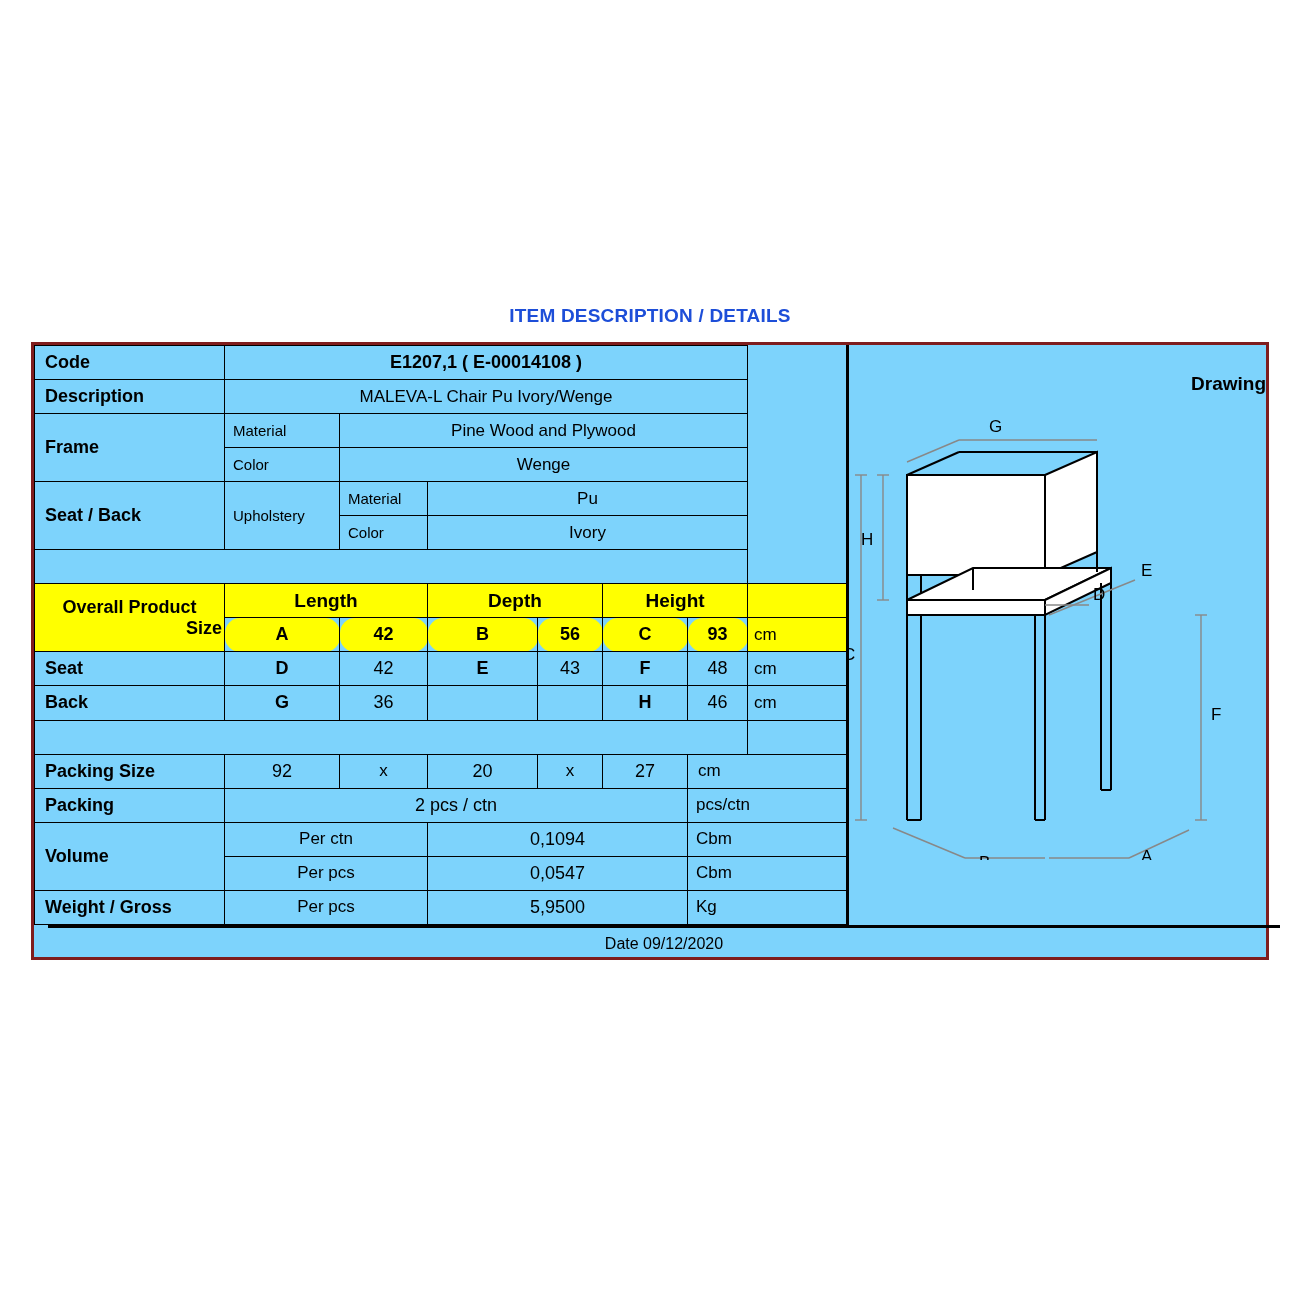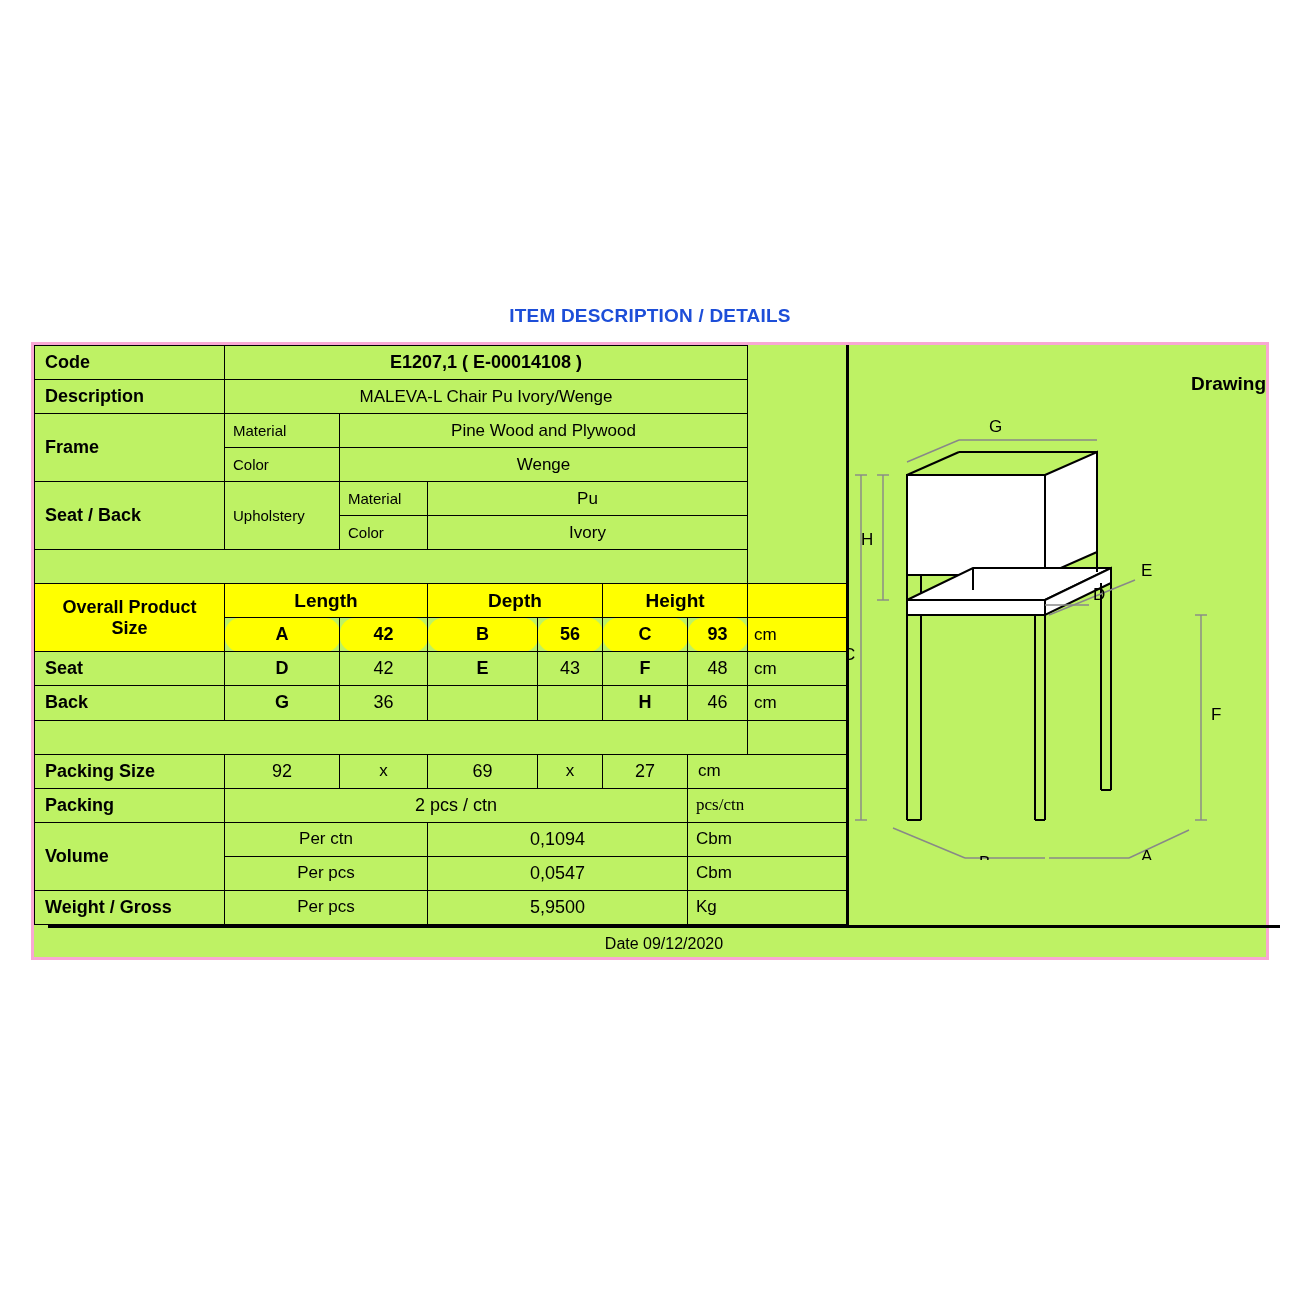--- a/index.html
+++ b/index.html
@@ -26,23 +26,23 @@
     font-weight: bold;
     color: #1d4ed8;
     letter-spacing: 0.2px;
   }
   #frame {
     position: absolute;
     left: 31px;
     top: 342px;
     width: 1238px;
     height: 618px;
-    border: 3px solid #f9a8d4;
+    border: 3px solid #7f1d1d;
     box-sizing: border-box;
-    background: #bef264;
+    background: #7dd3fc;
   }
   
   #infotable {
     position: absolute;
     left: 0px;
     top: 0px;
     width: 812px;
     height: 580px;
     border-collapse: collapse;
     table-layout: fixed;
@@ -169,21 +169,21 @@
         </tr>
 
         <tr class="spacer">
           <td colspan="7" style="border-top:1.5px solid #000;border-bottom:1.5px solid #000;"></td>
           <td class="noborder"></td>
         </tr>
 
         <tr>
           <td class="yellow lbl ctr nb-bottom" rowspan="2" style="padding:0 2px !important;margin-top:20px;">
             <div style="text-align:center;">Overall Product</div>
-            <div style="text-align:center;">Size</div>
+            <div style="text-align:right;">Size</div>
           </td>
           <td class="yellow ctr bold f19" colspan="2">Length</td>
           <td class="yellow ctr bold f19" colspan="2">Depth</td>
           <td class="yellow ctr bold f19" colspan="2">Height</td>
           <td class="yellow"></td>
         </tr>
 
         <tr>
           <td class="yellow ctr bold f18">A</td>
           <td class="yellow ctr bold f18">42</td>
@@ -218,30 +218,30 @@
 
         <tr class="spacer">
           <td colspan="7" style="border-top:1.5px solid #000;border-bottom:1.5px solid #000;"></td>
           <td class="noborder"></td>
         </tr>
 
         <tr>
           <td class="lbl">Packing Size</td>
           <td class="ctr f18">92</td>
           <td class="ctr f17">x</td>
-          <td class="ctr f18">69</td>
+          <td class="ctr f18">20</td>
           <td class="ctr f17">x</td>
           <td class="ctr f18">27</td>
           <td colspan="2" class="f17" style="padding-left:10px !important;">cm</td>
         </tr>
 
         <tr>
           <td class="lbl">Packing</td>
           <td colspan="5" class="ctr f18">2 pcs / ctn</td>
-          <td colspan="2" class="f17" style="padding-left:8px !important;font-family:Liberation Serif, serif;">pcs/ctn</td>
+          <td colspan="2" class="f17" style="padding-left:8px !important;">pcs/ctn</td>
         </tr>
 
         <tr>
           <td class="lbl nb-bottom" rowspan="2">Volume</td>
           <td colspan="2" class="ctr f17">Per ctn</td>
           <td colspan="3" class="ctr f18">0,1094</td>
           <td colspan="2" class="f17" style="padding-left:8px !important;">Cbm</td>
         </tr>
         <tr>
           <td colspan="2" class="ctr f17">Per pcs</td>

